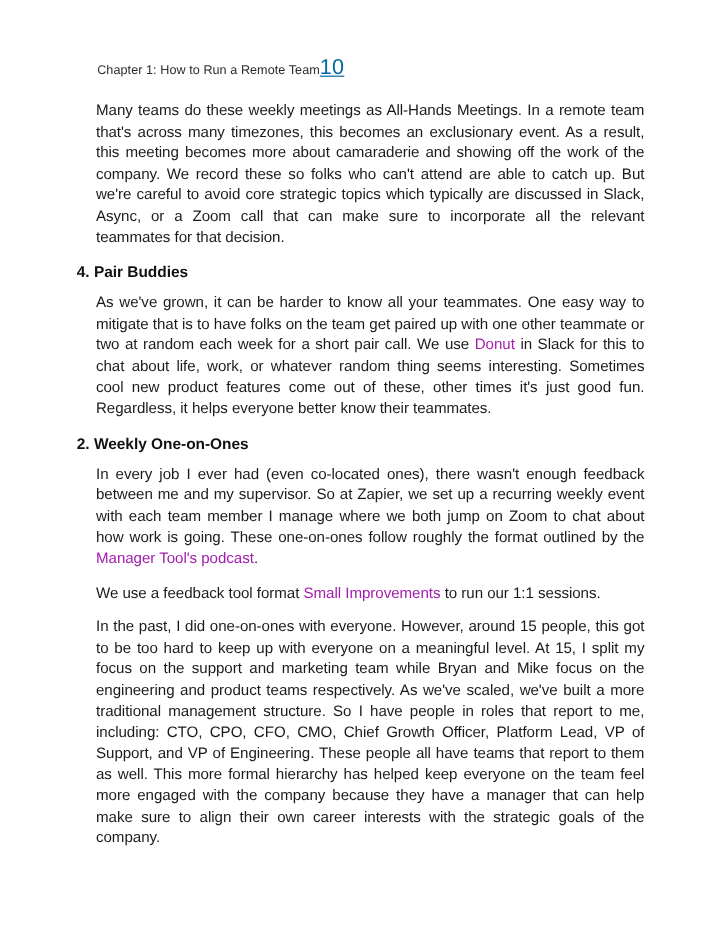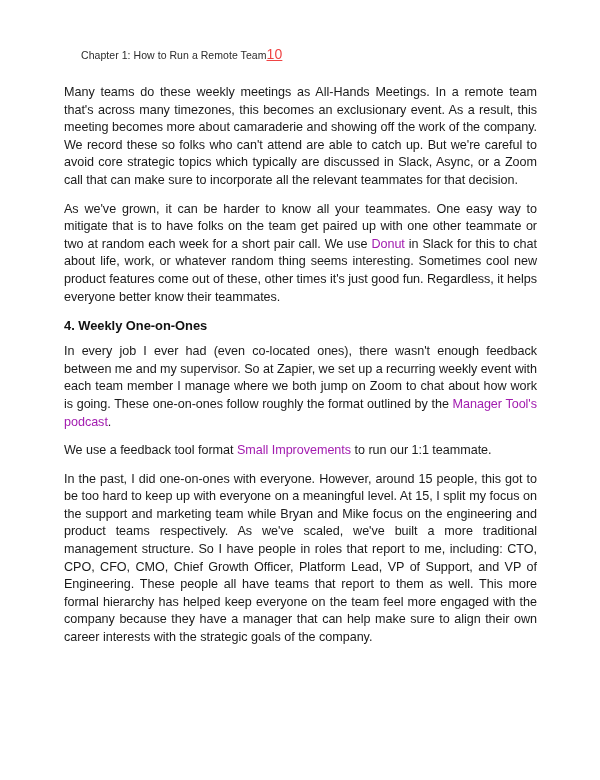--- a/index.html
+++ b/index.html
@@ -33,33 +33,33 @@
     justify-content: flex-start;
     margin-left: 17px;
   }
   .running-head-title {
     font-size: 10.5px;
     color: #2b2b2b;
     letter-spacing: 0.005em;
     white-space: nowrap;
   }
   .folio {
-    font-size: 14px;
-    color: #ef4444;
+    font-size: 18px;
+    color: #0369a1;
     letter-spacing: 0.01em;
     text-decoration: underline;
   }
   .content {
     position: absolute;
     top: 84px;
     left: 64px;
     width: 473px;
   }
   p.body {
-    margin: 0 0 11px 0;
+    margin: 0 0 11px 16px;
     font-size: 12.6px;
     line-height: 17.6px;
     text-align: justify;
     text-justify: inter-word;
     color: #1a1a1a;
     letter-spacing: -0.003em;
   }
   p.body:last-child {
     margin-bottom: 0;
   }
@@ -84,26 +84,27 @@
 
   <div class="running-head">
     <span class="running-head-title">Chapter 1: How to Run a Remote Team</span>
     <span class="folio">10</span>
   </div>
 
   <div class="content">
 
     <p class="body">Many teams do these weekly meetings as All-Hands Meetings. In a remote team that's across many timezones, this becomes an exclusionary event. As a result, this meeting becomes more about camaraderie and showing off the work of the company. We record these so folks who can't attend are able to catch up. But we're careful to avoid core strategic topics which typically are discussed in Slack, Async, or a Zoom call that can make sure to incorporate all the relevant teammates for that decision.</p>
 
+    <h2 class="heading">4. Pair Buddies</h2>
 
     <p class="body"><span>As we've grown, it can be harder to know all your teammates. One easy way to mitigate that is to have folks on the team get paired up with one other teammate or two at random each week for a short pair call. We use </span><a class="link" href="#">Donut</a><span> in Slack for this to chat about life, work, or whatever random thing seems interesting. Sometimes cool new product features come out of these, other times it's just good fun. Regardless, it helps everyone better know their teammates.</span></p>
 
-    <h2 class="heading">4. Weekly One-on-Ones</h2>
+    <h2 class="heading">2. Weekly One-on-Ones</h2>
 
     <p class="body"><span>In every job I ever had (even co-located ones), there wasn't enough feedback between me and my supervisor. So at Zapier, we set up a recurring weekly event with each team member I manage where we both jump on Zoom to chat about how work is going. These one-on-ones follow roughly the format outlined by the </span><a class="link" href="#">Manager Tool's podcast</a><span>.</span></p>
 
-    <p class="body"><span>We use a feedback tool format </span><a class="link" href="#">Small Improvements</a><span> to run our 1:1 teammate.</span></p>
+    <p class="body"><span>We use a feedback tool format </span><a class="link" href="#">Small Improvements</a><span> to run our 1:1 sessions.</span></p>
 
     <p class="body">In the past, I did one-on-ones with everyone. However, around 15 people, this got to be too hard to keep up with everyone on a meaningful level. At 15, I split my focus on the support and marketing team while Bryan and Mike focus on the engineering and product teams respectively. As we've scaled, we've built a more traditional management structure. So I have people in roles that report to me, including: CTO, CPO, CFO, CMO, Chief Growth Officer, Platform Lead, VP of Support, and VP of Engineering. These people all have teams that report to them as well. This more formal hierarchy has helped keep everyone on the team feel more engaged with the company because they have a manager that can help make sure to align their own career interests with the strategic goals of the company.</p>
 
 
   </div>
 </div>
 
 </body></html>

